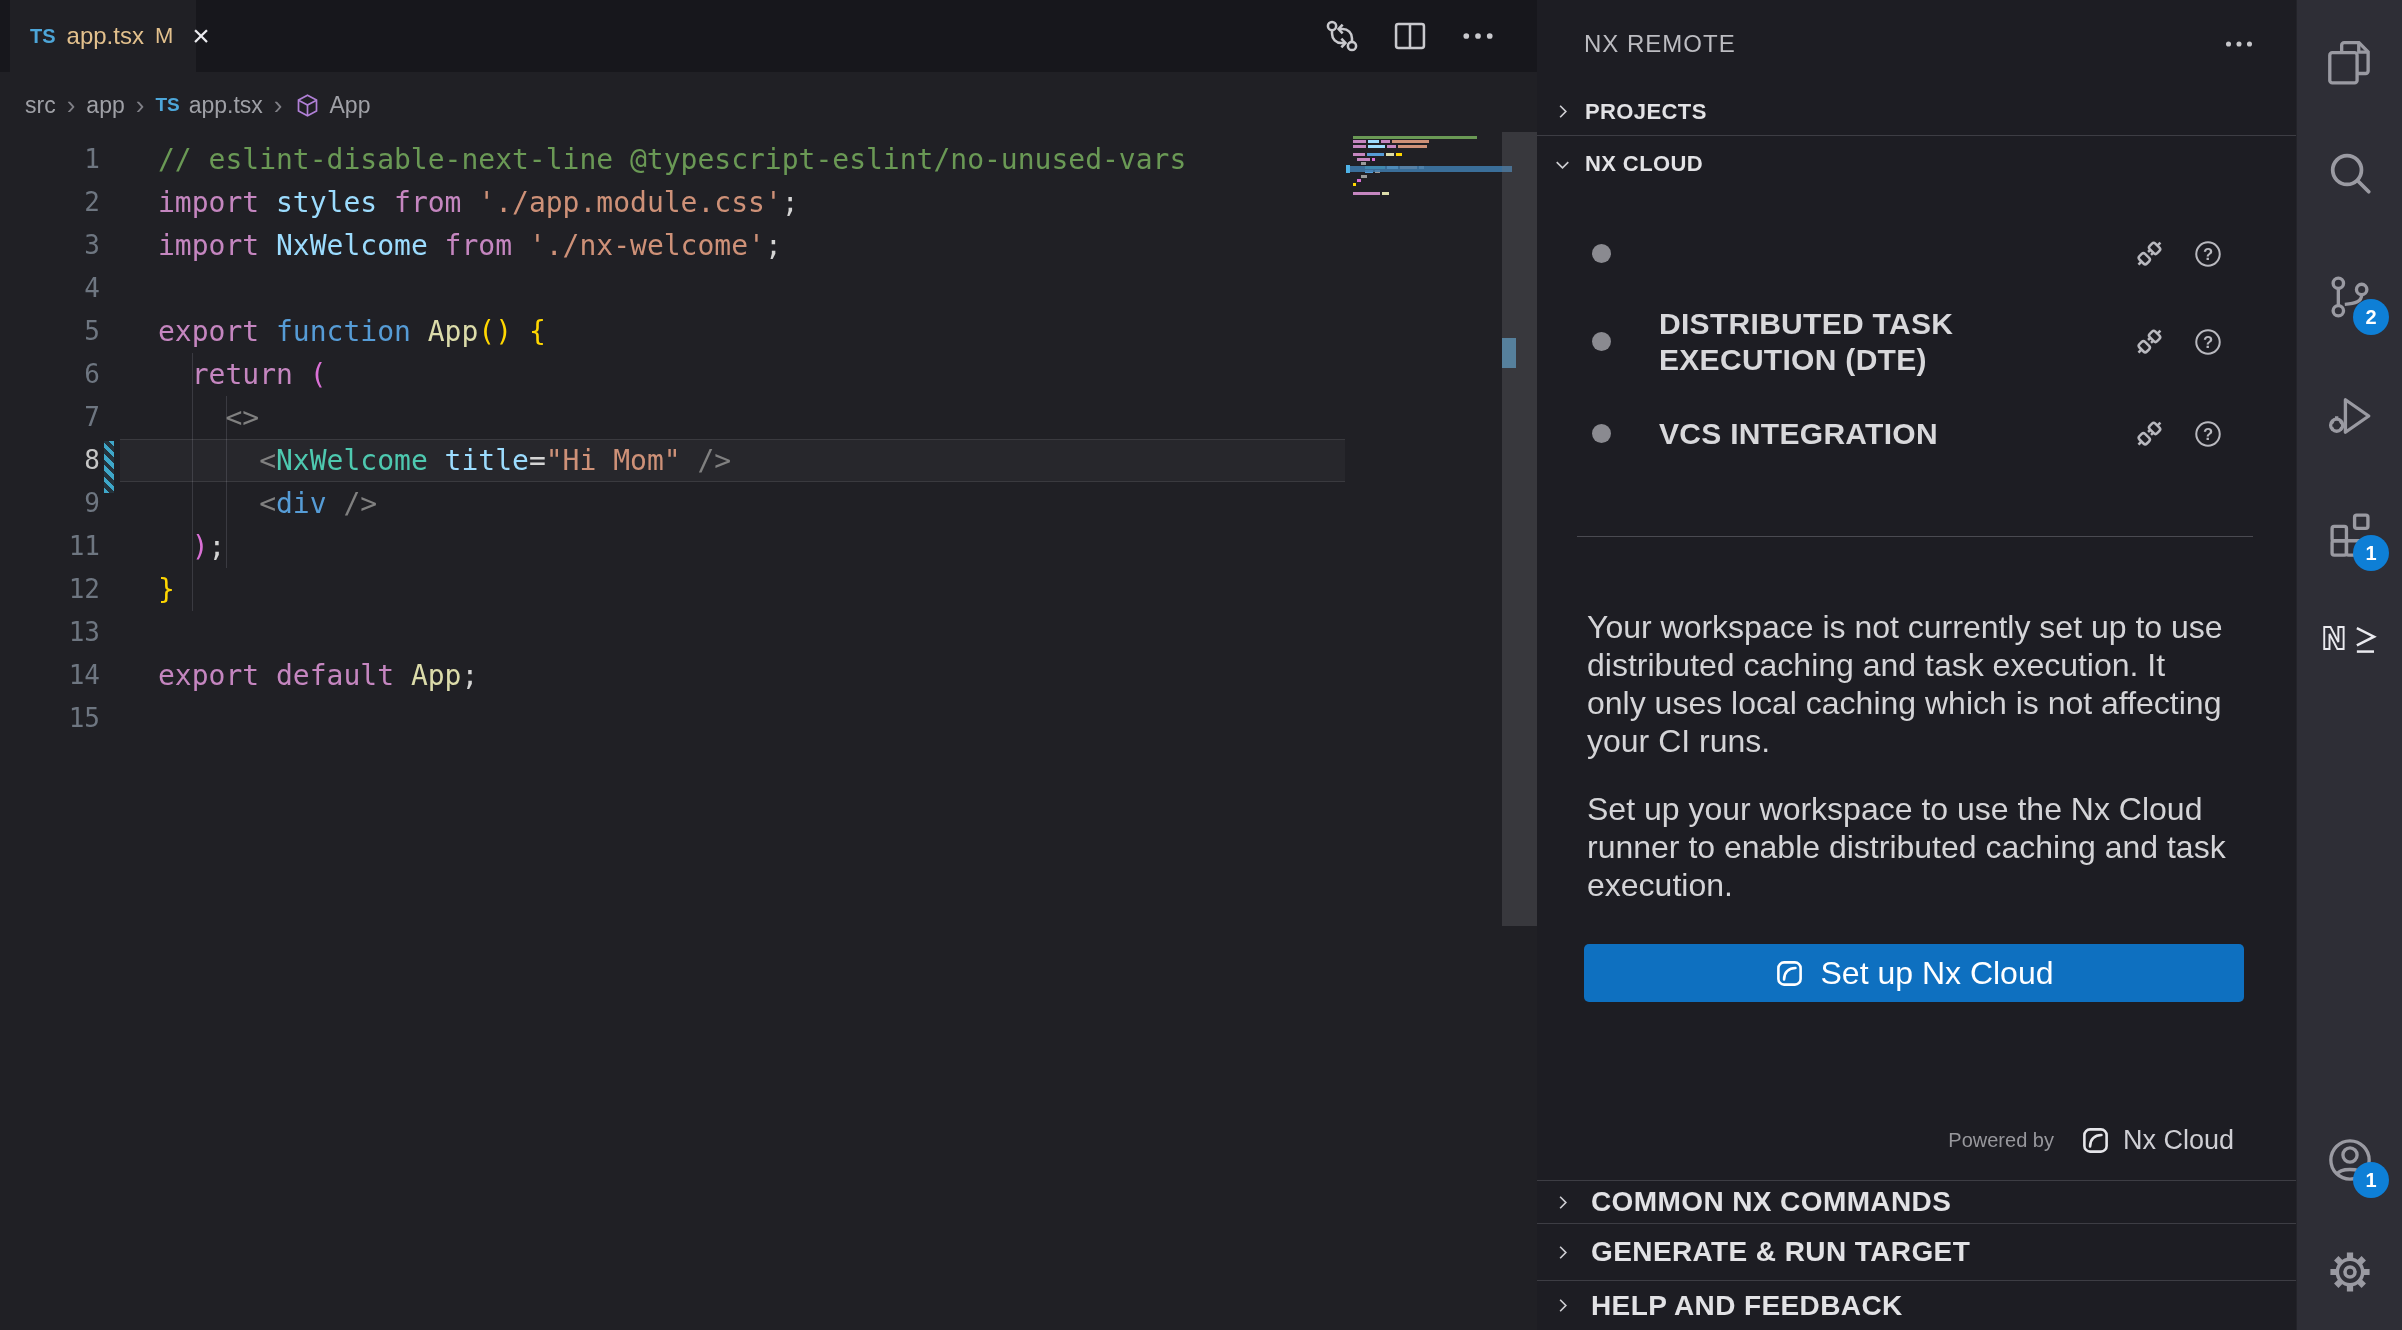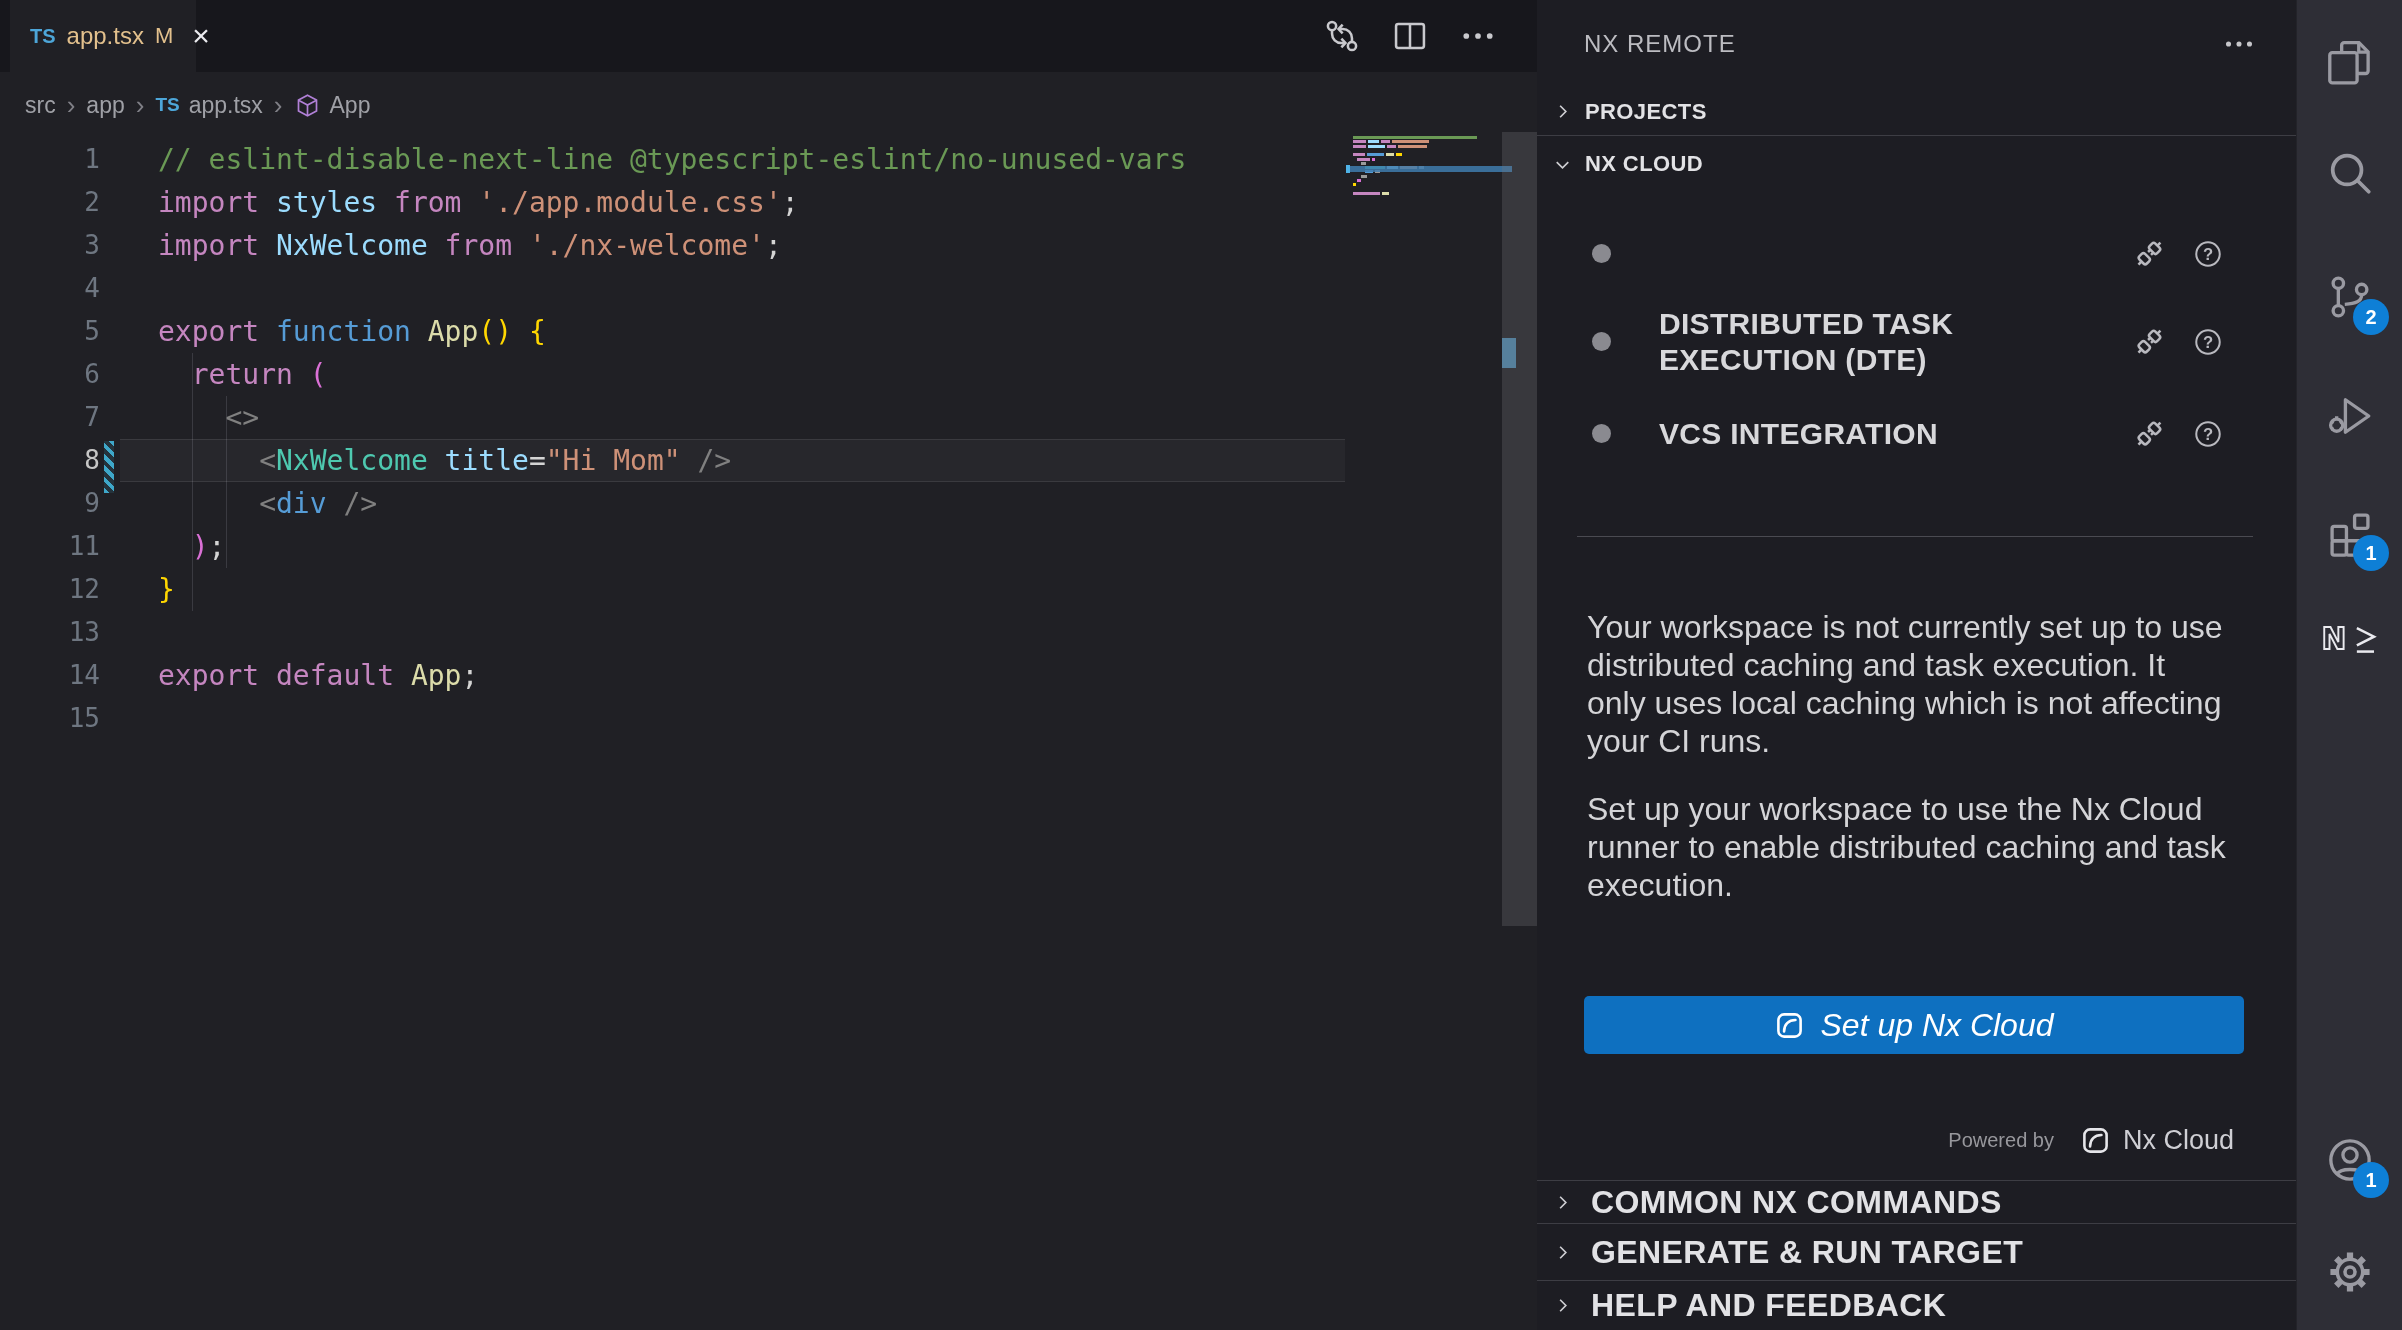--- a/index.html
+++ b/index.html
@@ -66,30 +66,30 @@
   .feature{position:absolute;left:0;width:759px;}
   .f-dot{position:absolute;left:55px;top:50%;margin-top:-10px;width:19px;height:19px;border-radius:50%;background:#8a8a90;}
   .f-label{position:absolute;left:122px;top:50%;transform:translateY(-50%);width:480px;
            font-weight:bold;font-size:30px;line-height:36px;letter-spacing:.3px;color:#d8d8db;}
   .f-plug{position:absolute;left:593px;top:50%;margin-top:-19px;color:#b9b9bf;cursor:pointer;}
   .f-plug svg{width:38px;height:38px;display:block;}
   .f-help{position:absolute;left:655px;top:50%;margin-top:-16px;color:#b9b9bf;cursor:pointer;}
   .f-help svg{width:32px;height:32px;display:block;}
   .para{position:absolute;left:50px;width:642px;margin:0;font-size:32px;line-height:38px;color:#d4d4d7;}
   .p1{top:608px;} .p2{top:790px;}
-  .setup-btn{position:absolute;left:47px;top:996px;width:660px;height:58px;background:#0e70c0;
+  .setup-btn{position:absolute;left:47px;top:944px;width:660px;height:58px;background:#0e70c0;
              border:none;border-radius:5px;color:#ffffff;font-size:32px;font-family:inherit;
-             display:flex;align-items:center;justify-content:center;gap:15px;cursor:pointer;font-style:italic;}
+             display:flex;align-items:center;justify-content:center;gap:15px;cursor:pointer;}
   .setup-btn svg{width:31px;height:31px;display:block;}
   .powered{position:absolute;right:62px;top:1118px;height:44px;display:flex;align-items:center;}
   .powered-label{font-size:20px;color:#97979c;margin-right:26px;}
   .powered-logo{color:#e6e6ea;margin-right:12px;display:flex;}
   .powered-logo svg{width:31px;height:31px;display:block;}
   .brand{font-size:27px;color:#cfcfd4;}
-  .bsec{font-size:32px;gap:18px;}
+  .bsec{font-size:28px;gap:18px;}
   
   .activity-bar{position:absolute;left:2296px;top:0;width:106px;height:1330px;background:#2e2e36;
                 border-left:1px solid #232329;box-sizing:border-box;}
   .ab-item{position:absolute;left:0;width:106px;height:76px;display:flex;align-items:center;
            justify-content:center;color:#9a9aa2;cursor:pointer;}
   .ab-item svg{width:50px;height:50px;display:block;}
   .ab-item.nx svg{width:62px;height:32px;}
   .ab-item.active{color:#eaeaef;}
   .ab-badge{position:absolute;left:56px;top:40px;width:36px;height:36px;border-radius:50%;
             background:#0e7fd6;color:#fff;font-size:20px;font-weight:bold;

